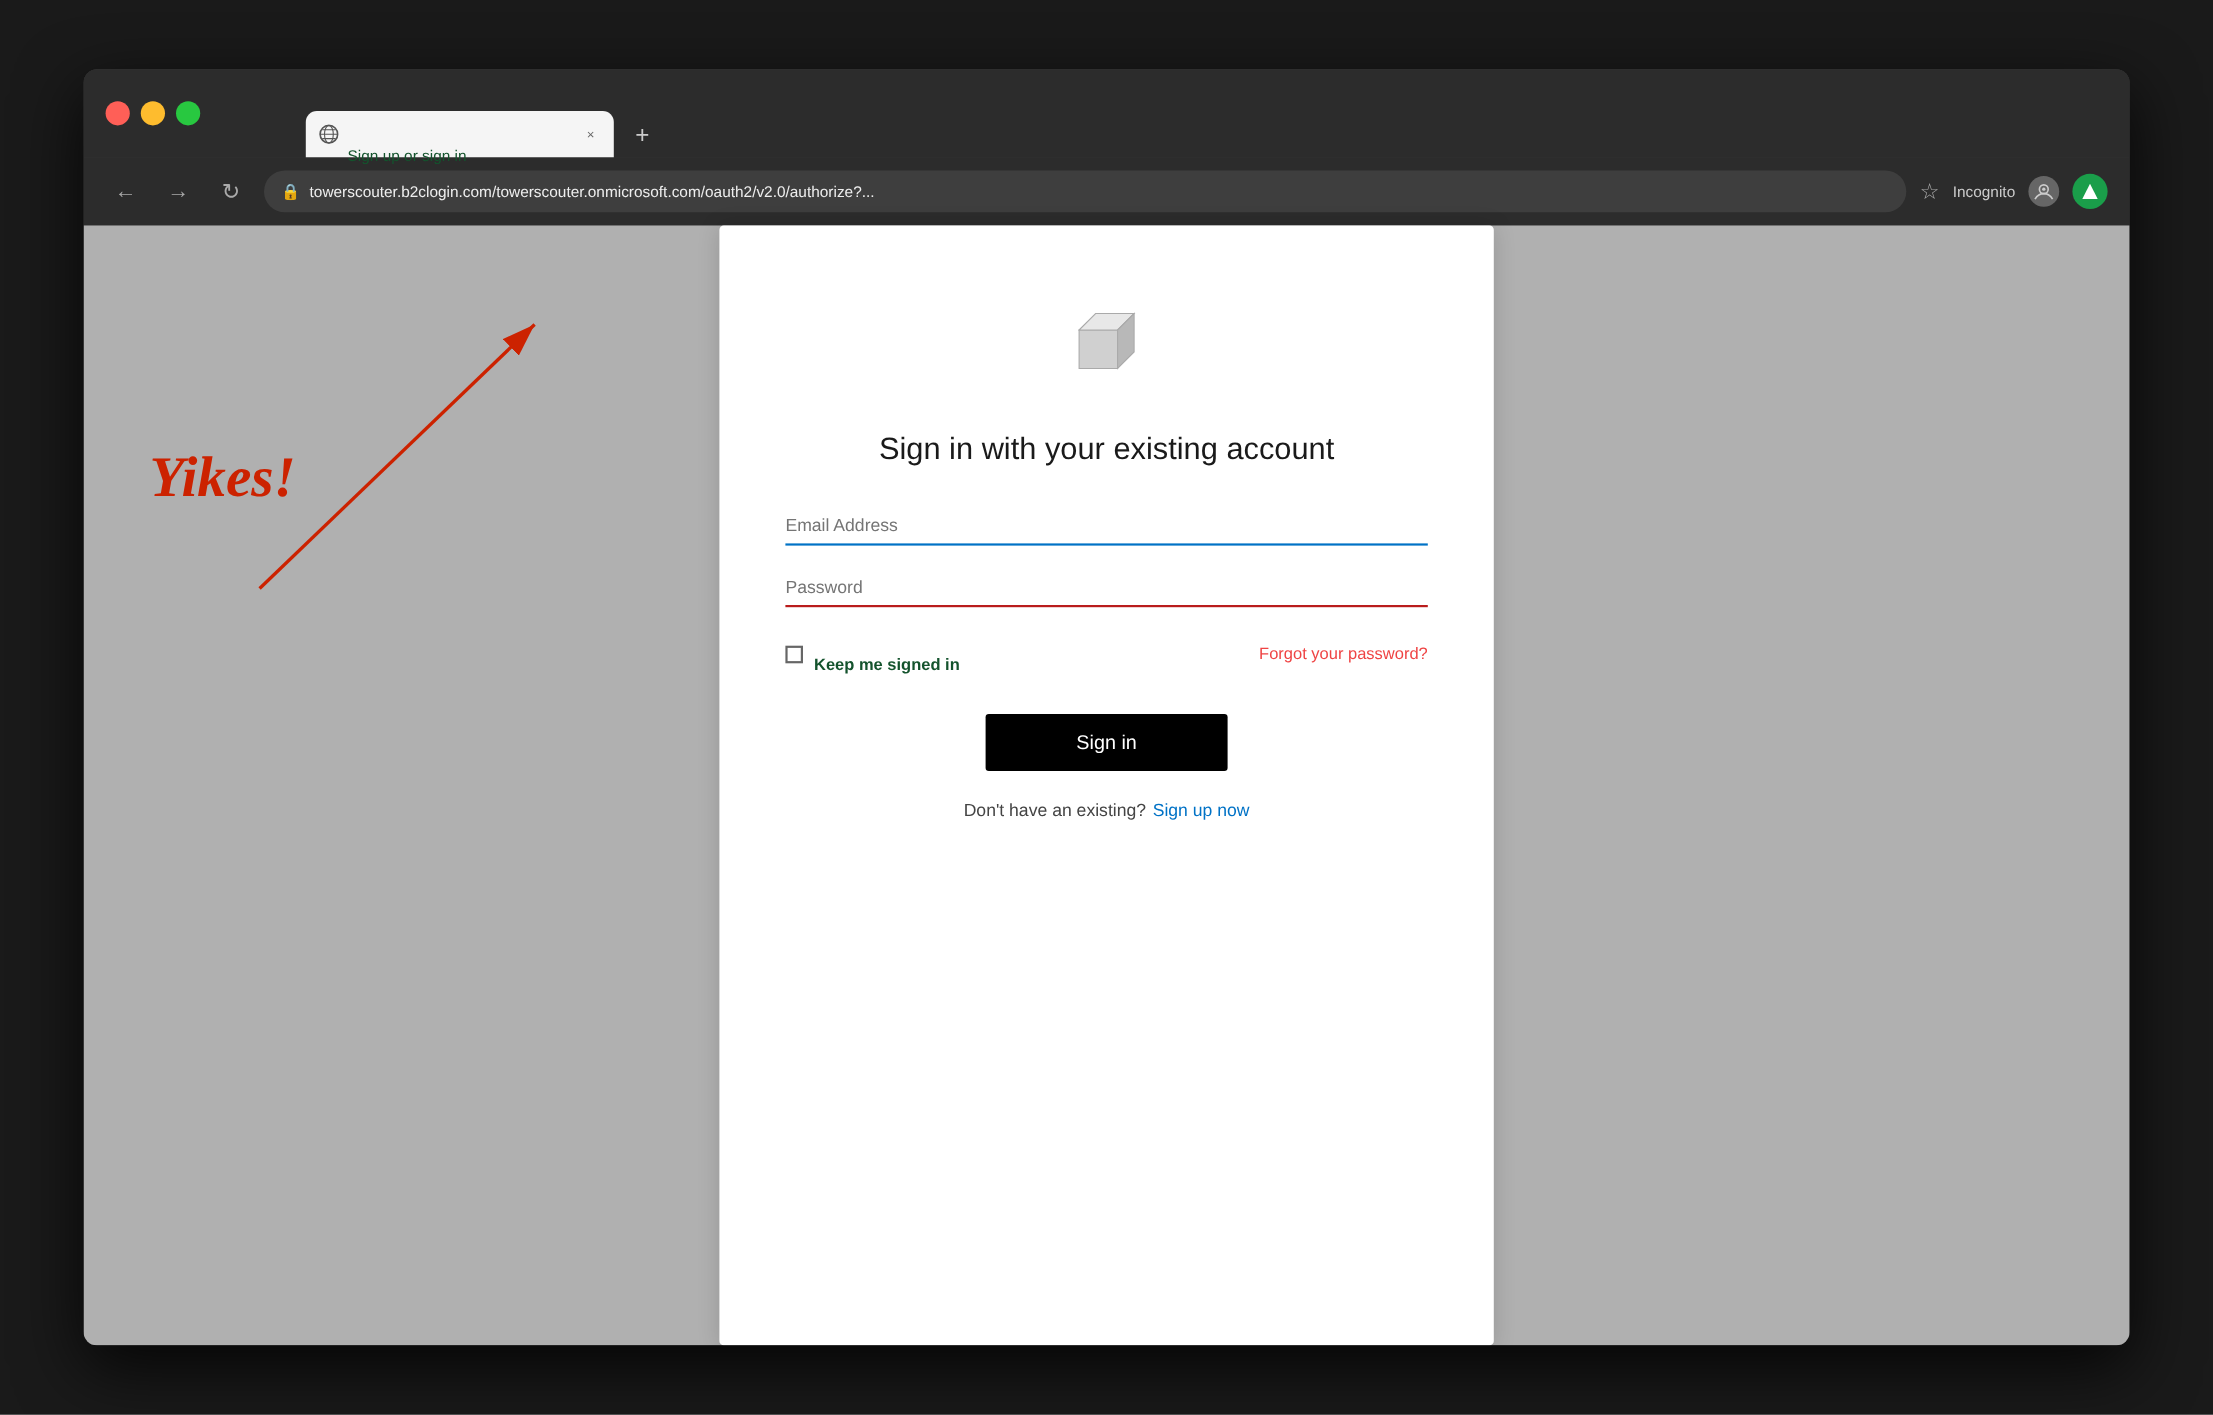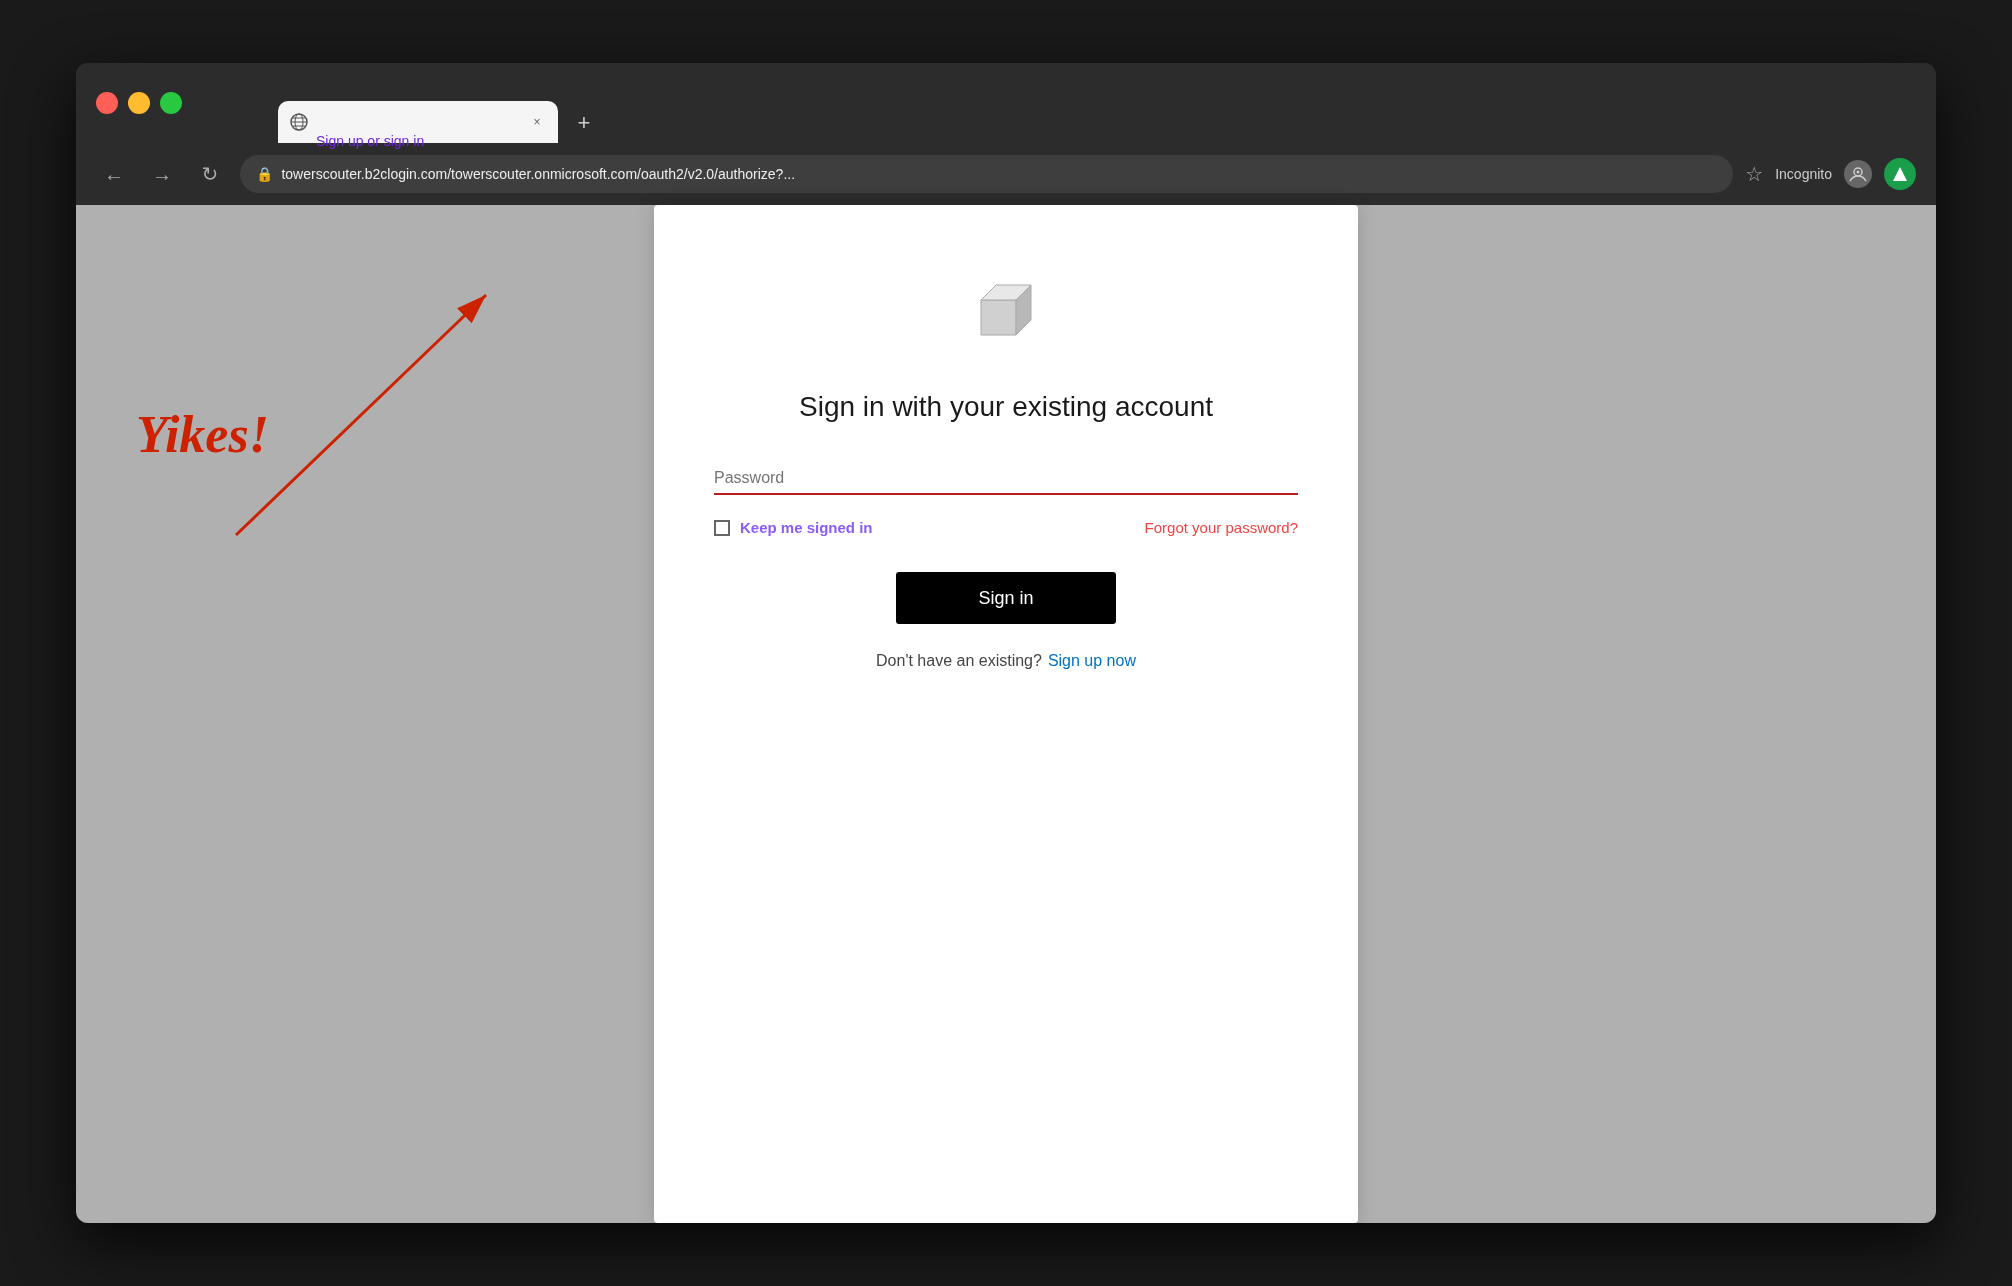--- a/index.html
+++ b/index.html
@@ -74,21 +74,21 @@
     }
 
     .tab-favicon {
       width: 18px;
       height: 18px;
       flex-shrink: 0;
     }
 
     .tab-title {
       font-size: 14px;
-      color: #6d28d9;
+      color: #14532d;
       flex: 1;
       white-space: nowrap;
       overflow: hidden;
       text-overflow: ellipsis;
       margin-top: 37px;
     }
 
     .tab-close {
       width: 18px;
       height: 18px;
@@ -298,22 +298,23 @@
       height: 16px;
       border: 2px solid #666;
       appearance: none;
       -webkit-appearance: none;
       cursor: pointer;
     }
 
     .keep-label {
       font-size: 15px;
       font-weight: 700;
-      color: #8b5cf6;
-      cursor: pointer;
+      color: #14532d;
+      cursor: pointer;
+      margin-top: 20px;
     }
 
     .forgot-link {
       font-size: 15px;
       color: #ef4444;
       text-decoration: none;
       cursor: pointer;
     }
 
     .sign-in-btn {
@@ -425,20 +426,23 @@
           <polygon points="20,35 55,35 55,70 20,70" fill="#d0d0d0" stroke="#aaa" stroke-width="1"></polygon>
 
           <polygon points="20,35 35,20 70,20 55,35" fill="#e8e8e8" stroke="#aaa" stroke-width="1"></polygon>
 
           <polygon points="55,35 70,20 70,55 55,70" fill="#b8b8b8" stroke="#aaa" stroke-width="1"></polygon>
         </svg>
       </div>
 
       <h1 class="sign-in-title">Sign in with your existing account</h1>
 
+      <div class="form-group">
+        <input type="email" class="form-input" placeholder="Email Address" style="">
+      </div>
 
       <div class="form-group">
         <input type="password" class="form-input password-input" placeholder="Password" style="">
       </div>
 
       <div class="options-row">
         <label class="keep-signed-in">
           <input type="checkbox" class="keep-checkbox" style="">
           <span class="keep-label">Keep me signed in</span>
         </label>

